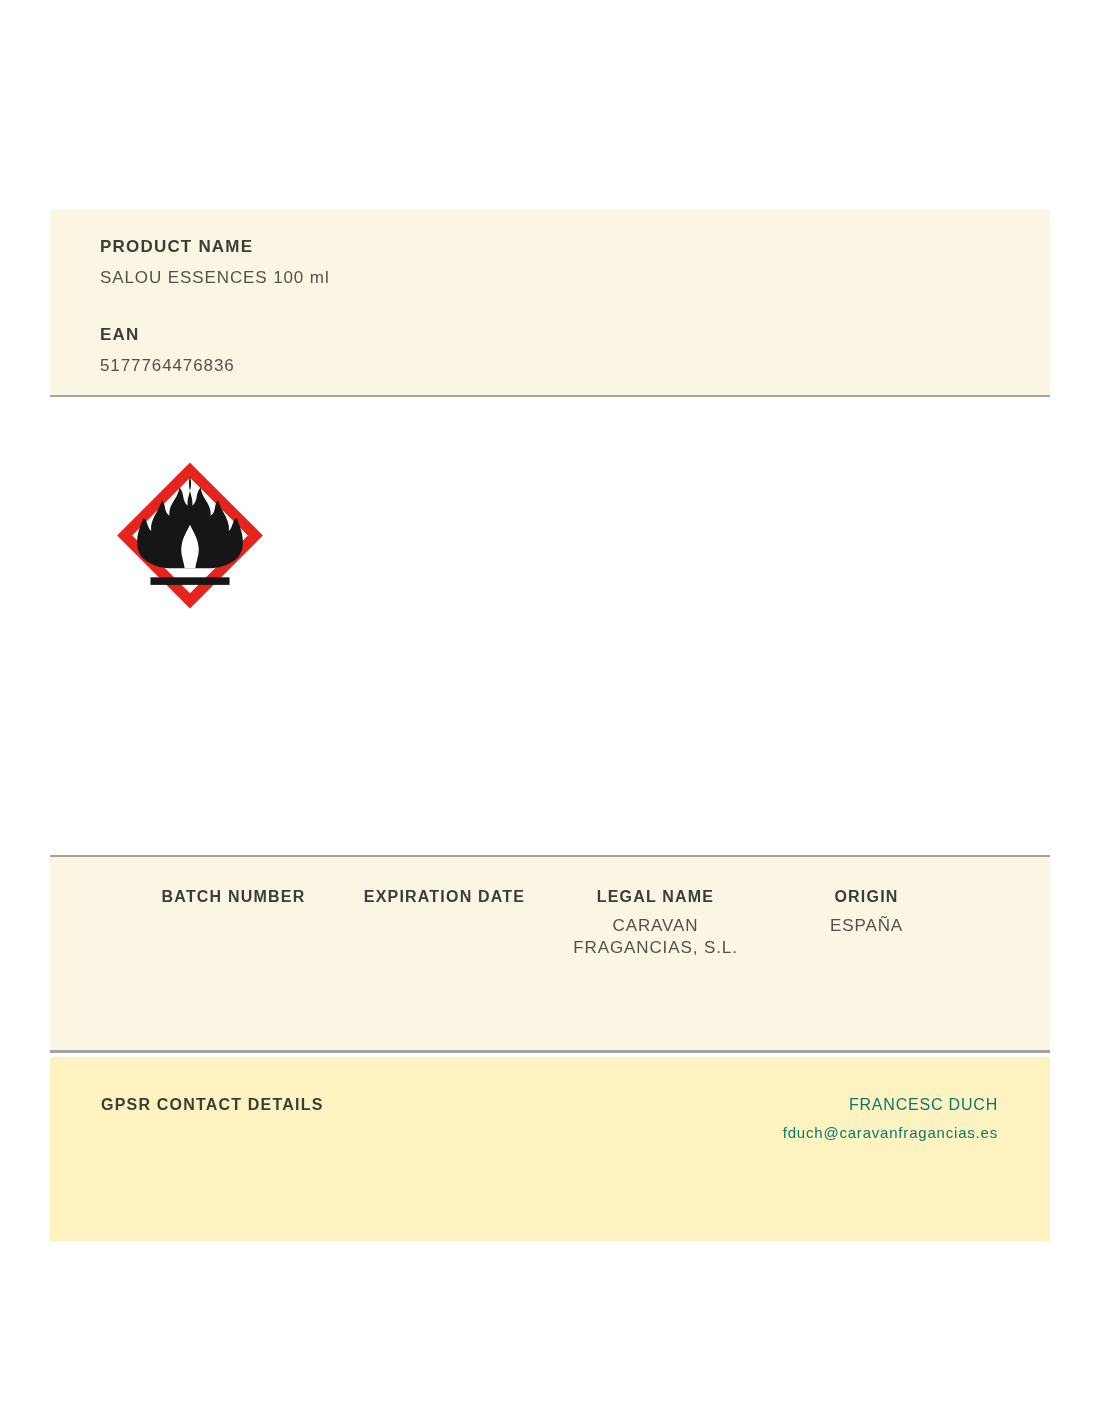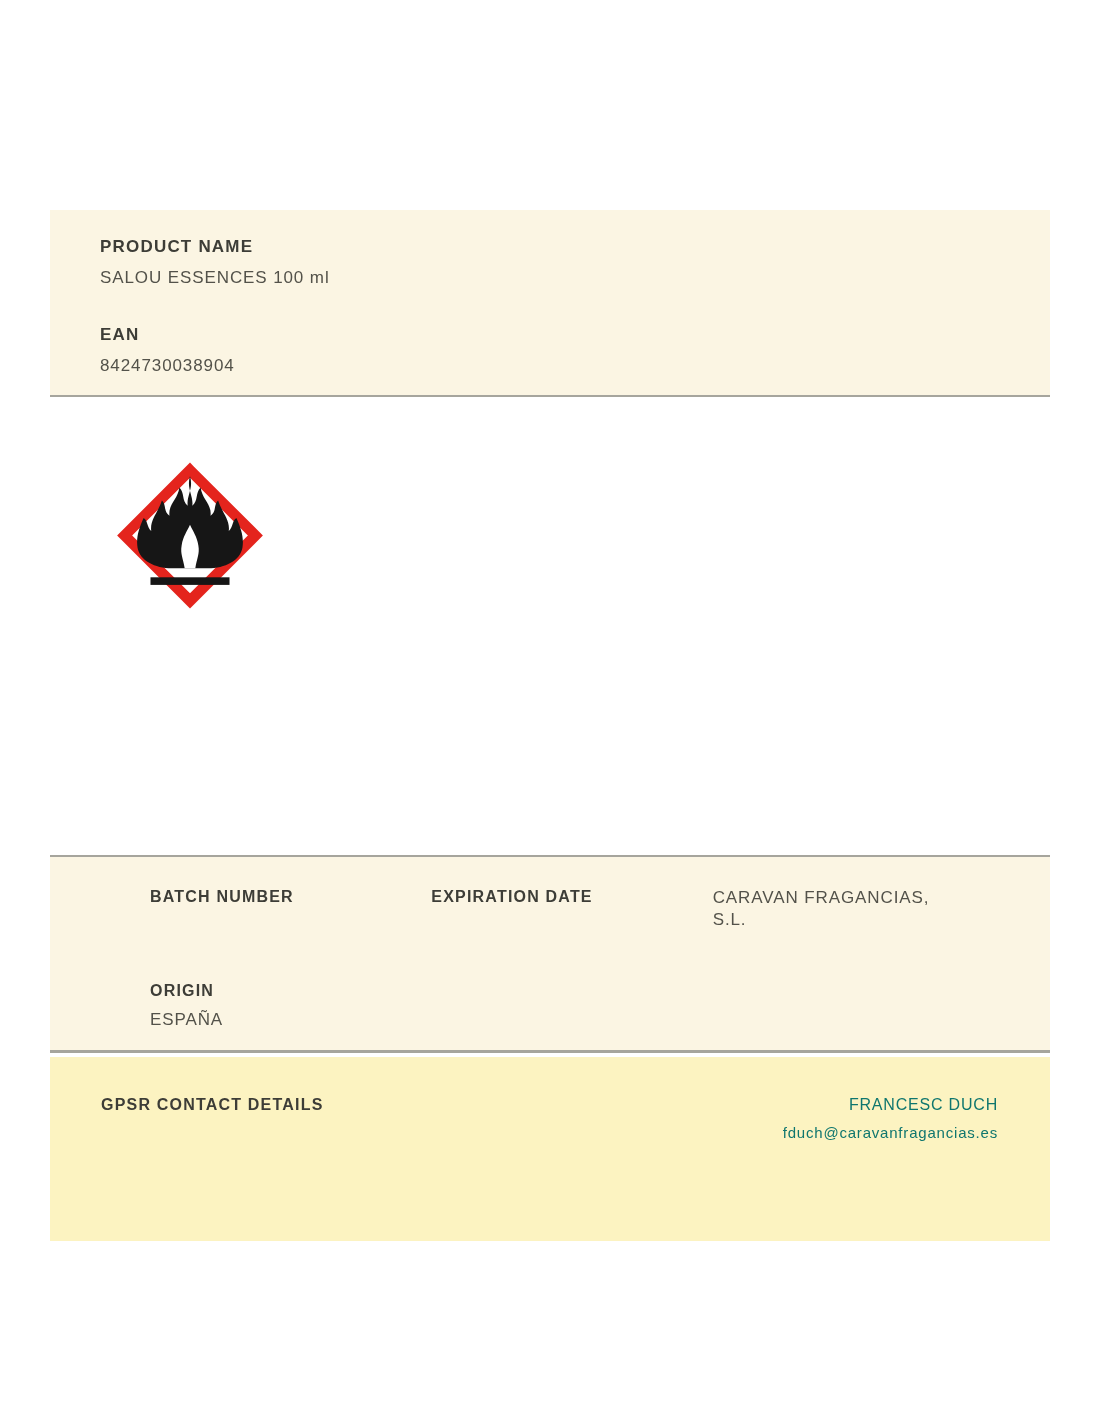--- a/index.html
+++ b/index.html
@@ -60,23 +60,23 @@
   .batch-card {
     top: 855px;
     height: 198px;
     background: #fbf5e3;
     border-top: 2px solid #a6a59d;
     border-bottom: 3px solid #a6a59d;
     padding: 30px 100px 0 100px;
   }
   .batch-grid {
     display: grid;
-    grid-template-columns: 1fr 1fr 1fr;
+    grid-template-columns: 1fr 1fr 1fr 1fr;
     row-gap: 38px;
-    text-align: left;
+    text-align: center;
     gap: 44px;
   }
   .batch-grid .label { margin-bottom: 8px; }
 
   
   .gpsr-card {
     top: 1057px;
     height: 184px;
     background: #fcf3c1;
     padding: 38px 52px 0 51px;
@@ -110,21 +110,21 @@
 
 <div class="page">
 
   <section class="card product-card">
     <div class="field">
       <div class="label">PRODUCT NAME</div>
       <div class="value">SALOU ESSENCES 100 ml</div>
     </div>
     <div class="field">
       <div class="label">EAN</div>
-      <div class="value">8424730038904</div>
+      <div class="value">5177764476836</div>
     </div>
   </section>
 
   <div class="pictogram">
     <svg viewBox="0 0 100 100" aria-hidden="true">
       <polygon points="50,7 93,50 50,93 7,50" fill="#ffffff" stroke="#e4241d" stroke-width="7" stroke-linejoin="miter"></polygon>
       <path fill="#161616" d="M50 11
         C 52.5 19, 47.5 24, 48.5 30.5
         C 44.5 27.5, 46.5 21.5, 43 18.5
         C 42 26.5, 35.5 29.5, 36.5 37
@@ -155,20 +155,21 @@
     <div class="batch-grid">
       <div class="field">
         <div class="label">BATCH NUMBER</div>
         <div class="value"></div>
       </div>
       <div class="field">
         <div class="label">EXPIRATION DATE</div>
         <div class="value"></div>
       </div>
       <div class="field">
+        <div class="label">LEGAL NAME</div>
         <div class="value">CARAVAN FRAGANCIAS, S.L.</div>
       </div>
       <div class="field">
         <div class="label">ORIGIN</div>
         <div class="value">ESPAÑA</div>
       </div>
     </div>
   </section>
 
   <section class="card gpsr-card">

